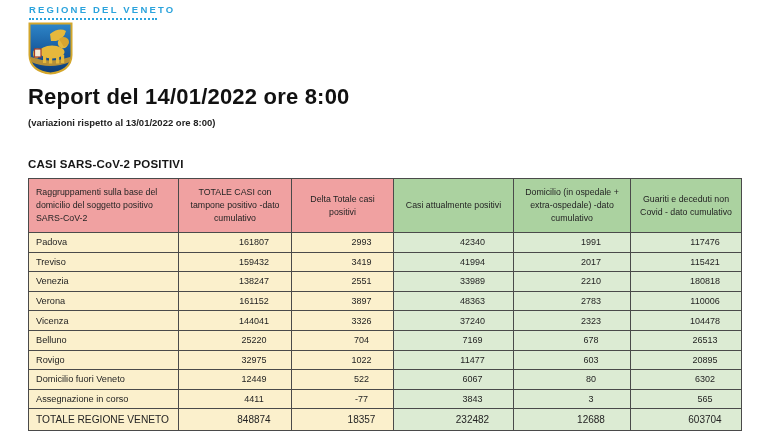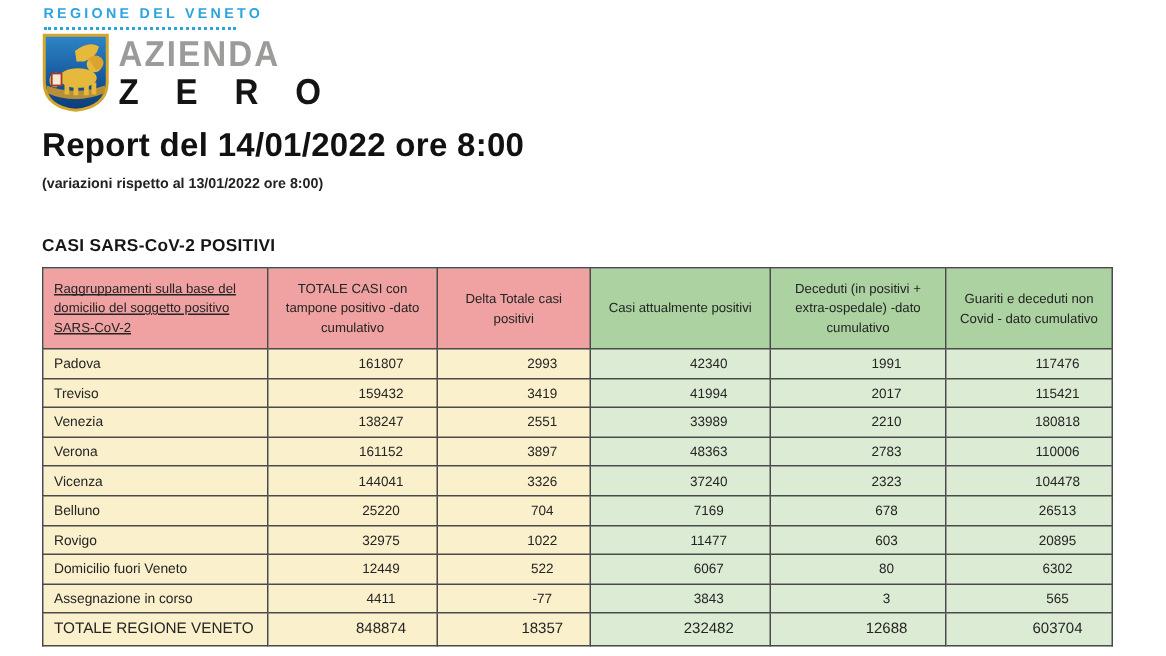--- a/index.html
+++ b/index.html
@@ -97,21 +97,20 @@
   .report-table th {
     font-size: 8.8px;
     line-height: 1.45;
     text-align: center;
     vertical-align: middle;
     padding: 2px 6px;
   }
   .report-table th.first {
     text-align: left;
     padding-left: 7px;
-    text-decoration: underline;
   }
   .report-table th.c-pink { background: var(--header-pink, #F0A1A1); }
   .report-table th.c-greenh { background: var(--header-green, #ABD2A0); }
   .report-table tr.data-row { height: 19.6px; }
   .report-table tr.total-row { height: 22px; }
   .report-table td.lbl {
     background: var(--cell-yellow, #FBF0CC);
     text-align: left;
     padding-left: 7px;
     font-size: 9.2px;
@@ -144,45 +143,41 @@
     <circle cx="35" cy="21" r="5.2" fill="#e6b83c"></circle>
     <path d="M31,17 q5,-4 9,0 q2,3 0,6 l-4,2 z" fill="#d9a52f"></path>
     <rect x="15" y="33" width="3.2" height="8" fill="#e6b83c"></rect>
     <rect x="21" y="34" width="3.2" height="7.5" fill="#e6b83c"></rect>
     <rect x="28" y="34" width="3.2" height="7.5" fill="#e6b83c"></rect>
     <rect x="33" y="33" width="3.2" height="8" fill="#e6b83c"></rect>
     <path d="M12,28 q-6,-2 -6,4 q0,4 4,3" fill="none" stroke="#e6b83c" stroke-width="2"></path>
     <rect x="6.5" y="27" width="6.5" height="8" fill="#f2ead6" stroke="#a33b2a" stroke-width="1.2"></rect>
   </svg>
 
-  <div class="brand-name">
-    <div class="brand-top">AZIENDA</div>
-    <div class="brand-bottom">Z E R O</div>
-  </div>
 
   <div class="report-title">Report del 14/01/2022 ore 8:00</div>
   <div class="report-subtitle">(variazioni rispetto al 13/01/2022 ore 8:00)</div>
   <div class="section-title">CASI SARS-CoV-2 POSITIVI</div>
 
   <table class="report-table">
     <colgroup>
       <col style="width:150px">
         <col style="width:113px">
         <col style="width:102px">
       <col style="width:120px">
         <col style="width:117px">
         <col style="width:111px">
     </colgroup>
     <thead>
       <tr>
         <th class="c-pink first">Raggruppamenti sulla base del domicilio del soggetto positivo SARS-CoV-2</th>
         <th class="c-pink">TOTALE CASI con tampone positivo -dato cumulativo</th>
         <th class="c-pink">Delta Totale casi positivi</th>
         <th class="c-greenh">Casi attualmente positivi</th>
-        <th class="c-greenh">Deceduti (in positivi + extra-ospedale) -dato cumulativo</th>
+        <th class="c-greenh">Domicilio (in ospedale + extra-ospedale) -dato cumulativo</th>
         <th class="c-greenh">Guariti e deceduti non Covid - dato cumulativo</th>
       </tr>
     </thead>
     <tbody>
         <tr class="data-row">
           <td class="lbl">Padova</td>
           <td class="num y">161807</td>
           <td class="num y">2993</td>
           <td class="num g">42340</td>
           <td class="num g">1991</td>

